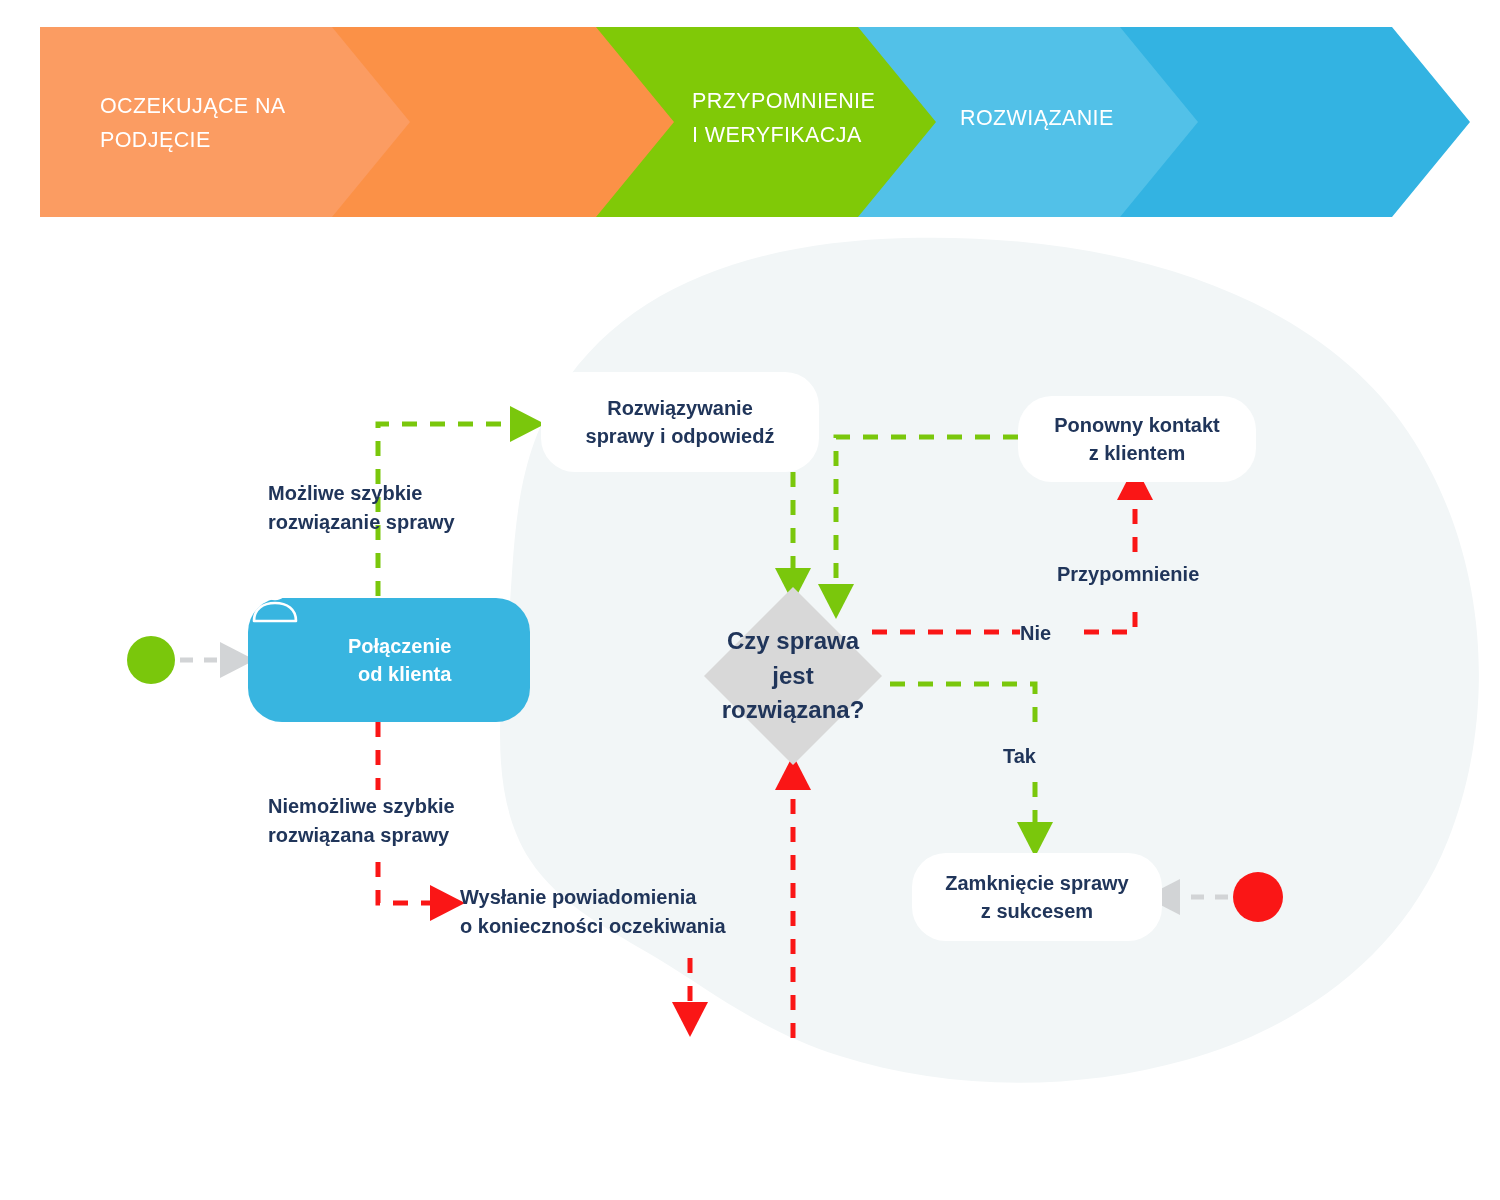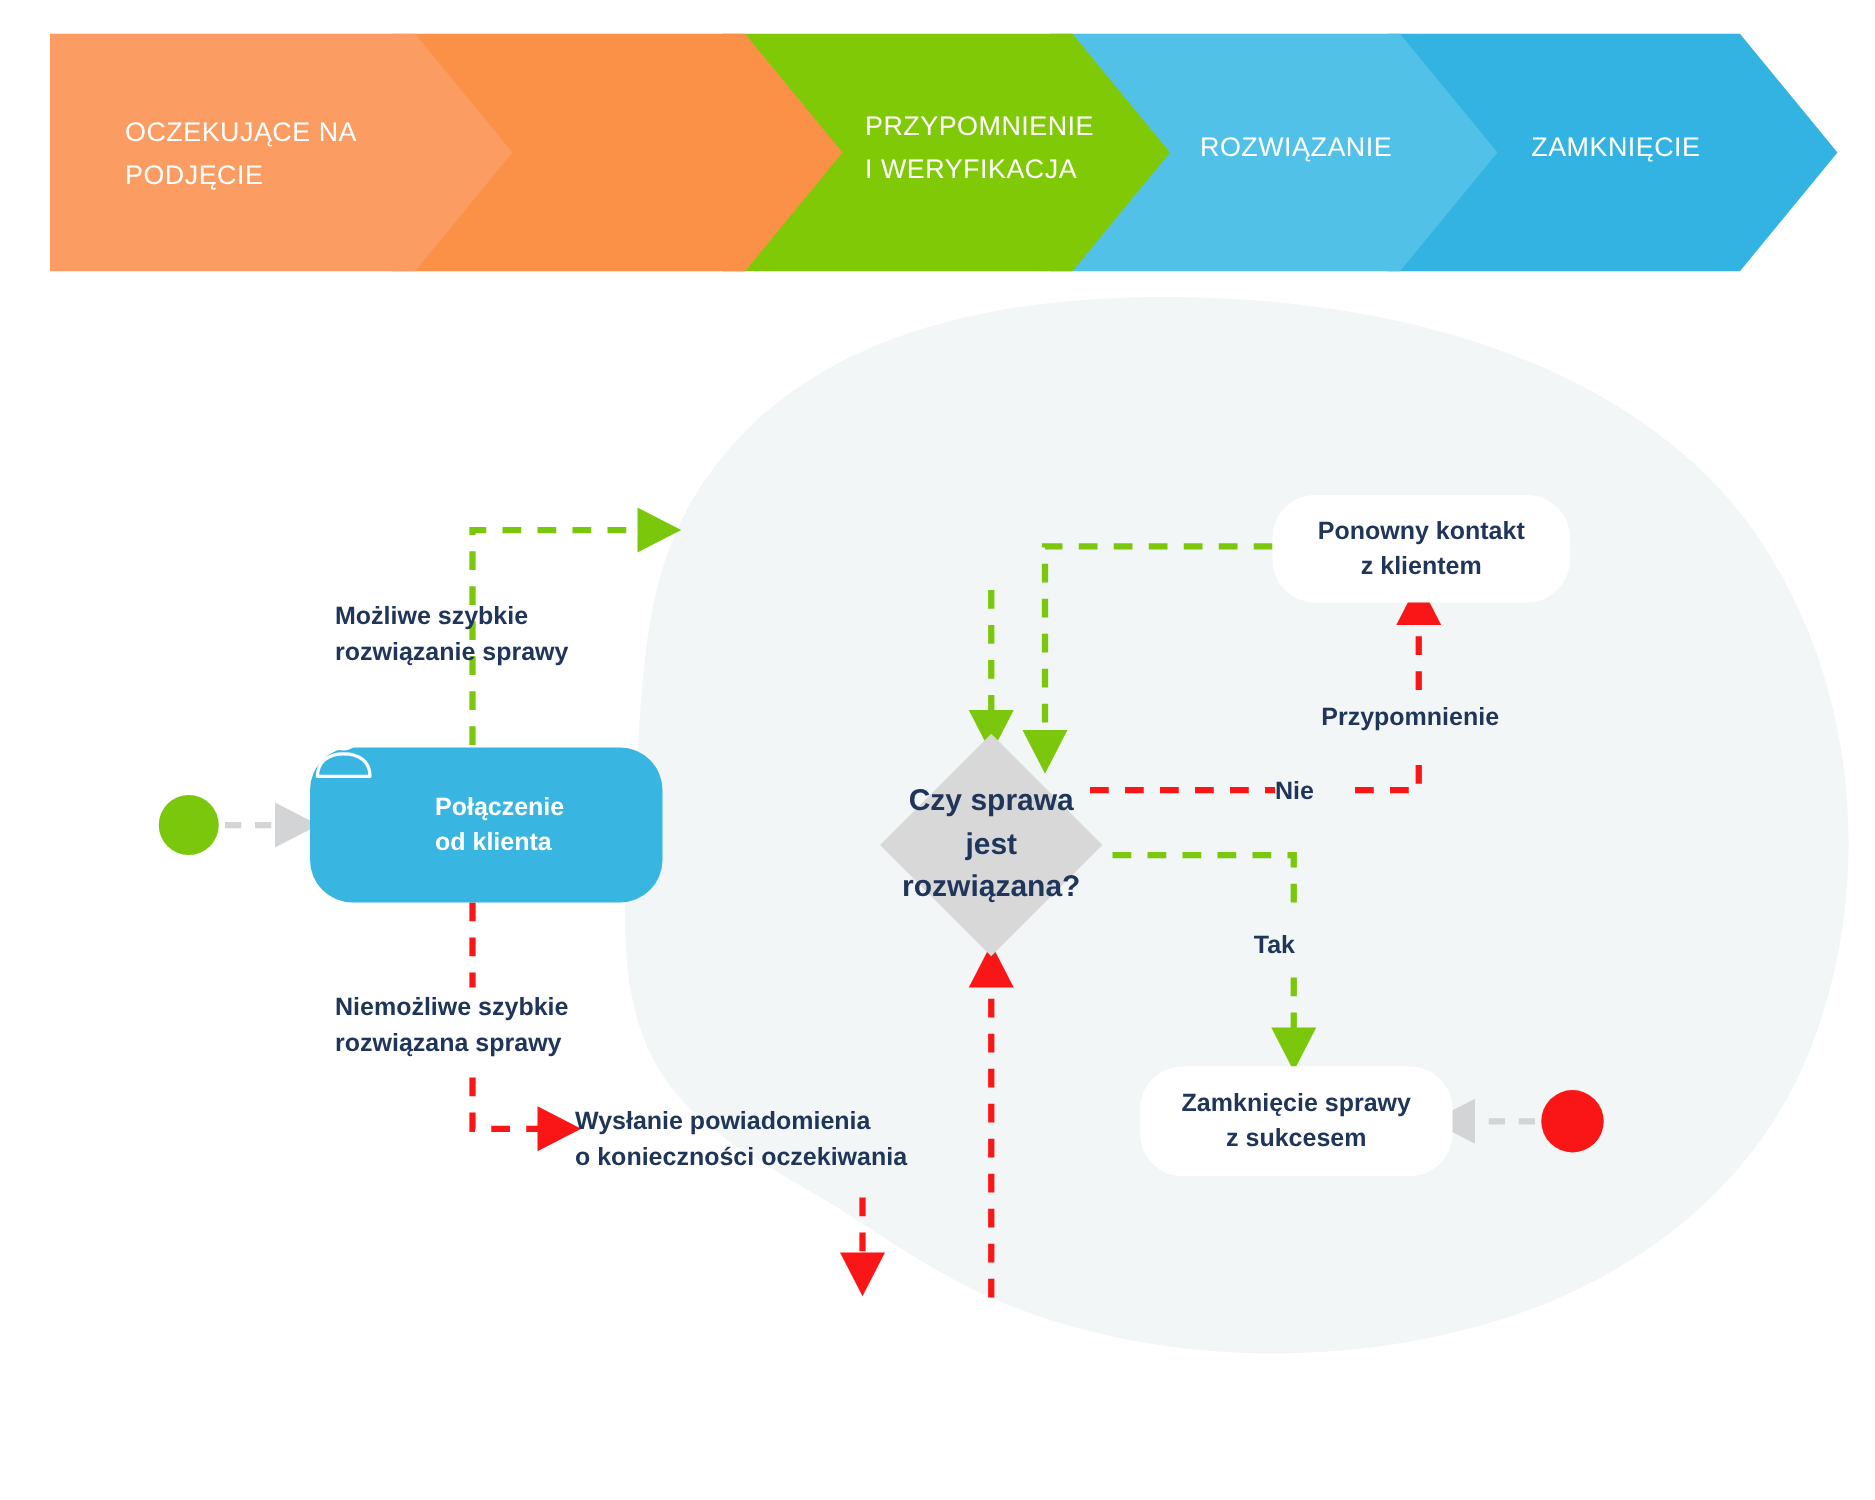--- a/index.html
+++ b/index.html
@@ -64,21 +64,21 @@
     background: #ffffff;
     border-radius: 34px;
   }
   .node.primary {
     background: #38b5e0;
     border-radius: 34px;
     color: #ffffff;
     font-size: 20px;
     justify-content: flex-start;
     padding-left: 100px;
-    text-align: left;
+    text-align: right;
   }
   .node.diamond-label {
     color: #20355a;
     font-weight: 700;
     font-size: 24px;
     line-height: 1.45;
   }
 
   
   .caption {
@@ -117,21 +117,20 @@
       <polygon points="314,27 596,27 674,122 596,217 314,217 392,122" fill="#fb9147"></polygon>
 
       <polygon points="40,27 332,27 410,122 332,217 40,217" fill="#fb9c62"></polygon>
     </svg>
 
     <div class="banner-label" style="left:100px; top:90px; width:250px;">OCZEKUJĄCE NA
 PODJĘCIE</div>
     <div class="banner-label" style="left:692px; top:85px; width:230px;">PRZYPOMNIENIE
 I WERYFIKACJA</div>
     <div class="banner-label" style="left:960px; top:102px; width:230px;">ROZWIĄZANIE</div>
-    <div class="banner-label" style="left:1225px; top:102px; width:220px;">ZAMKNIĘCIE</div>
   </div>
 
   <div id="flow">
     <svg width="1500" height="1200" viewBox="0 0 1500 1200" xmlns="http://www.w3.org/2000/svg">
       <defs>
         <marker id="ar-green" markerWidth="9" markerHeight="9" refX="4.2" refY="4.5" orient="auto" markerUnits="strokeWidth">
           <path d="M0.6,0.9 L7.6,4.5 L0.6,8.1 Z" fill="#7ac70c"></path>
         </marker>
         <marker id="ar-red" markerWidth="9" markerHeight="9" refX="4.2" refY="4.5" orient="auto" markerUnits="strokeWidth">
           <path d="M0.6,0.9 L7.6,4.5 L0.6,8.1 Z" fill="#fa1616"></path>
@@ -184,20 +183,24 @@
 
     <div class="node primary" style="left:248px; top:598px; width:282px; height:124px;">
       <svg class="person-icon" viewBox="0 0 54 54">
         <circle cx="27" cy="16.5" r="11.5" fill="none" stroke="#ffffff" stroke-width="2.6"></circle>
         <path d="M6,50 C6,38 15,32 27,32 C39,32 48,38 48,50 Z" fill="none" stroke="#ffffff" stroke-width="2.6" stroke-linejoin="round"></path>
       </svg>
       <span>Połączenie
 od klienta</span>
     </div>
 
+    <div class="node rounded" style="left:541px; top:372px; width:278px; height:100px;">
+      <span>Rozwiązywanie
+sprawy i odpowiedź</span>
+    </div>
 
     <div class="node rounded" style="left:1018px; top:396px; width:238px; height:86px;">
       <span>Ponowny kontakt
 z klientem</span>
     </div>
 
     <div class="node diamond-label" style="left:704px; top:618px; width:178px; height:116px;">
       <span>Czy sprawa
 jest
 rozwiązana?</span>

